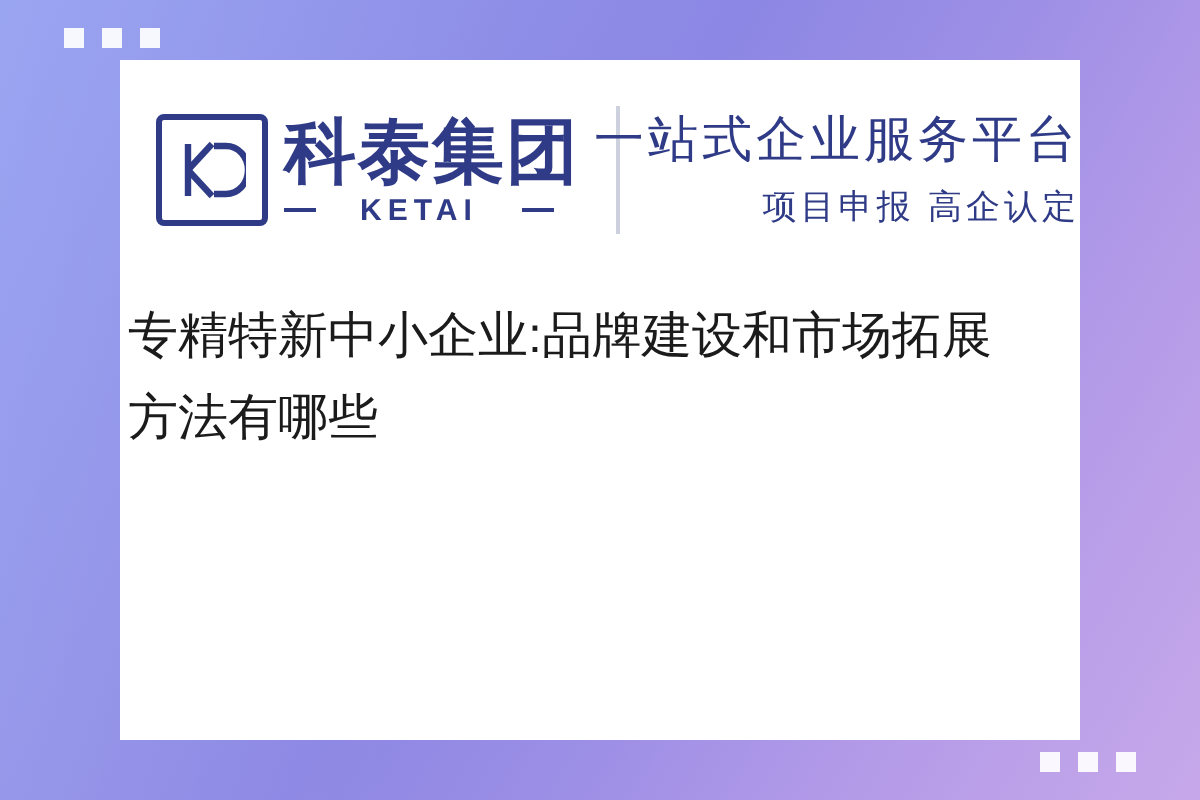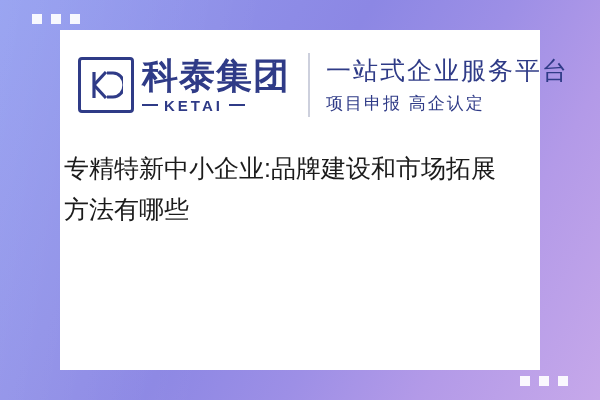--- a/index.html
+++ b/index.html
@@ -99,21 +99,21 @@
     font-size: 36px;
     font-weight: bold;
     color: #2f3b87;
     letter-spacing: 1px;
     line-height: 1.05;
     white-space: nowrap;
   }
   .logo-en {
     display: flex;
     align-items: center;
-    gap: 6px;
+    gap: 22px;
     margin-top: 3px;
   }
   .logo-en .bar {
     display: block;
     width: 16px;
     height: 2px;
     background: #2f3b87;
   }
   .logo-en .txt {
     font-size: 15px;
@@ -131,20 +131,21 @@
     margin: 0 16px 0 18px;
     flex: 0 0 auto;
   }
 
   .slogan {
     display: flex;
     flex-direction: column;
     justify-content: center;
     flex: 1 1 auto;
     min-width: 0;
+    align-items: flex-end;
   }
   .slogan-main {
     font-size: 25px;
     color: #2f3b87;
     letter-spacing: 2px;
     line-height: 1.25;
     white-space: nowrap;
   }
   .slogan-sub {
     font-size: 17px;

